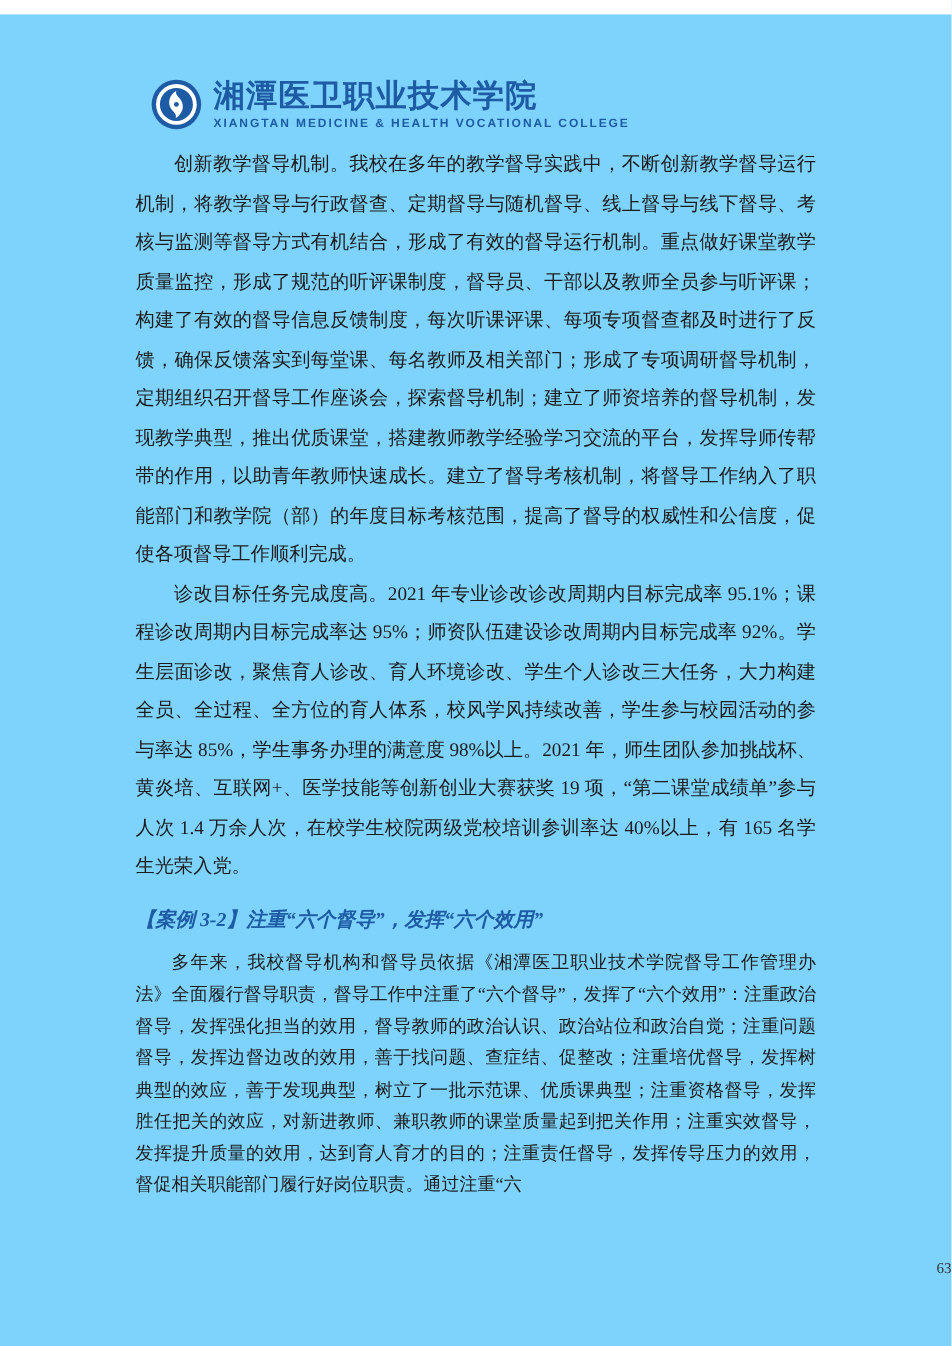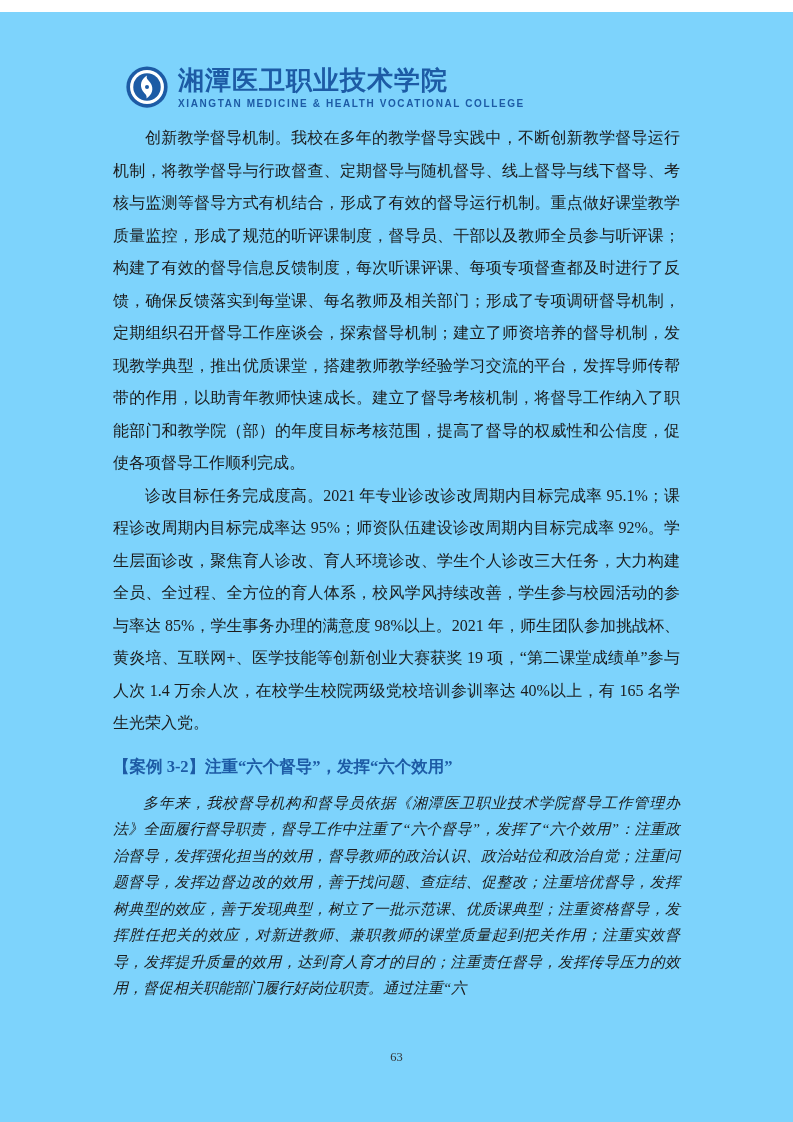--- a/index.html
+++ b/index.html
@@ -57,39 +57,39 @@
   }
   .para.no-indent { text-indent: 0; margin-bottom: 5px; }
 
   .case-heading {
     color: #1d5ba5;
     font-weight: bold;
     font-size: 16.5px;
     line-height: 26px;
     margin: 14px 0 10px 0;
     text-align: left;
+    font-style: italic;
   }
 
   .case-body {
     font-size: 15px;
     line-height: 26.5px;
     text-align: justify;
     text-justify: inter-ideograph;
     text-indent: 2em;
-    font-style: italic;
     color: #1c1c1c;
   }
 
   
   .footer {
     position: absolute;
     left: 0;
     right: 0;
     top: 1038px;
-    text-align: center;
+    text-align: right;
   }
   .page-number {
     font-size: 12.5px;
     color: #333333;
     font-family: "Liberation Serif", "DejaVu Serif", serif;
   }
 </style>
 </head>
 <body>
 

